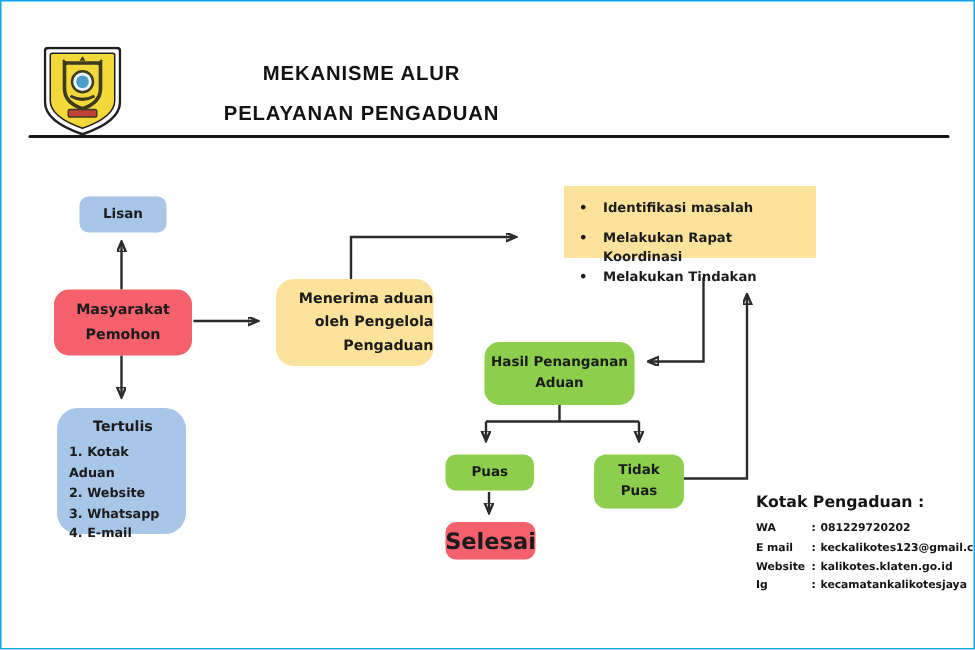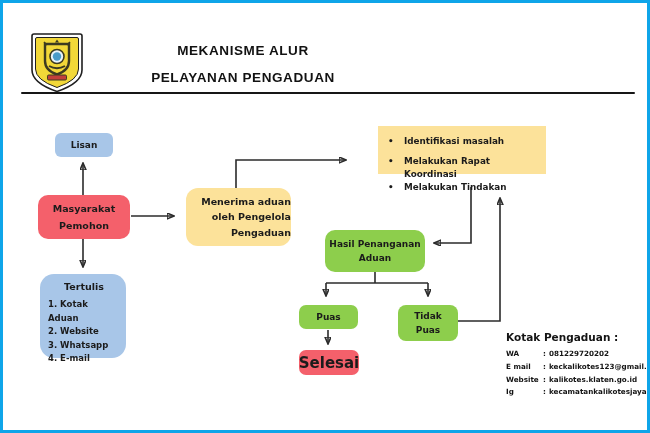--- a/index.html
+++ b/index.html
@@ -4,21 +4,21 @@
 <style>
   * { margin: 0; padding: 0; box-sizing: border-box; }
   html, body { background: #e9e9e9; }
   body { font-family: "DejaVu Sans", "Liberation Sans", sans-serif; }
 
   .page {
     position: relative;
     width: 650px; height: 433px;
     margin: 0 auto;
     background: #ffffff;
-    border: 3px solid #0ea5e9;
+    border: 1px solid #0ea5e9;
     overflow: hidden;
     color: #1c1c1c;
   }
 
   
   .logo {
     position: absolute; left: 28px; top: 30px;
     width: 52px; height: 60px;
   }
   .title-block {

